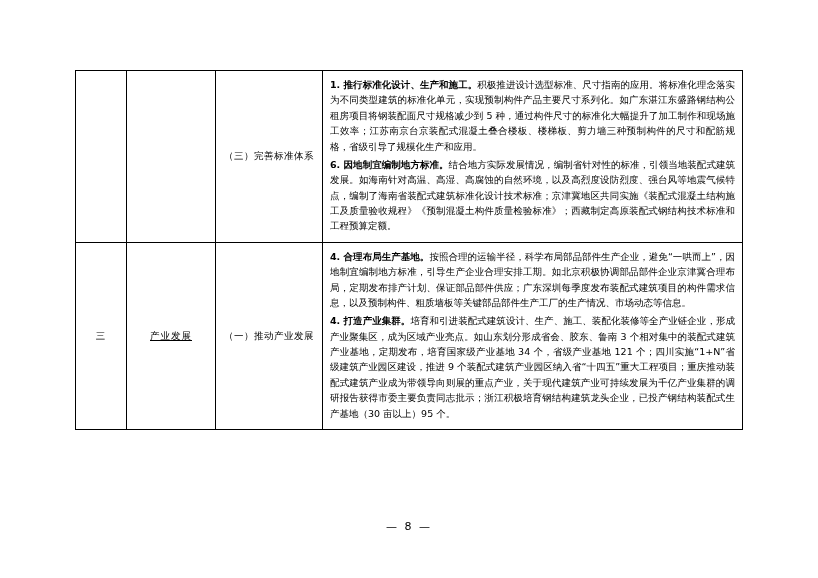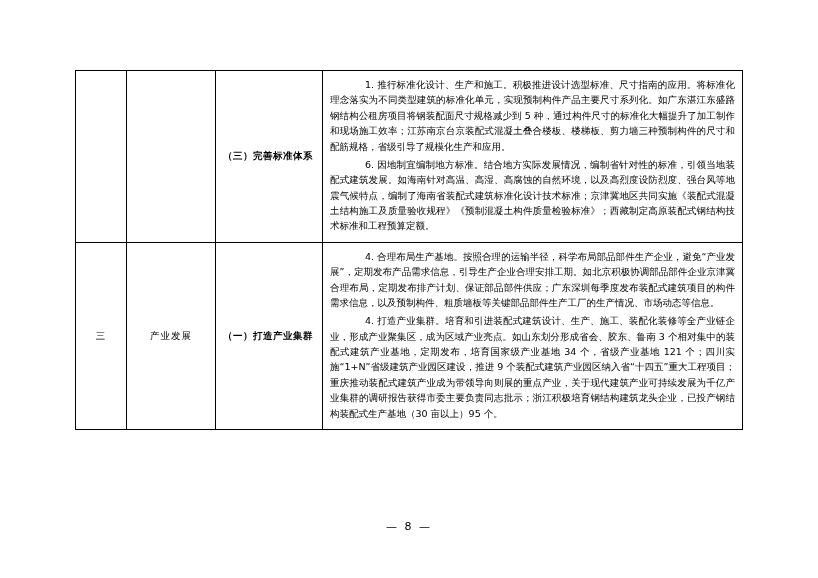--- a/index.html
+++ b/index.html
@@ -42,42 +42,42 @@
     width: 36px;
     text-align: center;
     font-size: 11px;
     letter-spacing: 1px;
   }
   td.col-b {
     width: 74px;
     text-align: center;
     font-size: 11px;
     letter-spacing: 1px;
+    text-decoration: underline;
   }
   td.col-c {
     width: 92px;
+    text-align: center;
     font-size: 10.5px;
     letter-spacing: 0.5px;
-    font-weight: bold;
   }
   td.col-d {
     text-align: justify;
     text-justify: inter-ideograph;
   }
   .para {
     margin: 0 0 2px 0;
     text-indent: 0;
     text-align: justify;
   }
   .para + .para {
     margin-top: 3px;
   }
   .b {
-    font-weight: normal;
-    margin-left: 35px;
+    font-weight: bold;
   }
   .cell-center-block {
     line-height: 1.7;
   }
   .page-number {
     position: absolute;
     left: 0;
     top: 520px;
     width: 818px;
     text-align: center;
@@ -101,24 +101,24 @@
         </td>
         <td class="col-d">
           <p class="para"><span class="b">1. 推行标准化设计、生产和施工。</span><span>积极推进设计选型标准、尺寸指南的应用。将标准化理念落实为不同类型建筑的标准化单元，实现预制构件产品主要尺寸系列化。如广东湛江东盛路钢结构公租房项目将钢装配面尺寸规格减少到 5 种，通过构件尺寸的标准化大幅提升了加工制作和现场施工效率；江苏南京台京装配式混凝土叠合楼板、楼梯板、剪力墙三种预制构件的尺寸和配筋规格，省级引导了规模化生产和应用。</span></p>
           <p class="para"><span class="b">6. 因地制宜编制地方标准。</span><span>结合地方实际发展情况，编制省针对性的标准，引领当地装配式建筑发展。如海南针对高温、高湿、高腐蚀的自然环境，以及高烈度设防烈度、强台风等地震气候特点，编制了海南省装配式建筑标准化设计技术标准；京津冀地区共同实施《装配式混凝土结构施工及质量验收规程》《预制混凝土构件质量检验标准》；西藏制定高原装配式钢结构技术标准和工程预算定额。</span></p>
         </td>
       </tr>
       <tr>
         <td class="col-a">三</td>
         <td class="col-b">产业发展</td>
         <td class="col-c">
-          <div class="cell-center-block">（一）打造产业集群</div>
+          <div class="cell-center-block">（一）推动产业发展</div>
         </td>
         <td class="col-d">
-          <p class="para"><span class="b">4. 合理布局生产基地。</span><span>按照合理的运输半径，科学布局部品部件生产企业，避免“产业发展”，定期发布产品需求信息，引导生产企业合理安排工期。如北京积极协调部品部件企业京津冀合理布局，定期发布排产计划、保证部品部件供应；广东深圳每季度发布装配式建筑项目的构件需求信息，以及预制构件、粗质墙板等关键部品部件生产工厂的生产情况、市场动态等信息。</span></p>
+          <p class="para"><span class="b">4. 合理布局生产基地。</span><span>按照合理的运输半径，科学布局部品部件生产企业，避免“一哄而上”，因地制宜编制地方标准，引导生产企业合理安排工期。如北京积极协调部品部件企业京津冀合理布局，定期发布排产计划、保证部品部件供应；广东深圳每季度发布装配式建筑项目的构件需求信息，以及预制构件、粗质墙板等关键部品部件生产工厂的生产情况、市场动态等信息。</span></p>
           <p class="para"><span class="b">4. 打造产业集群。</span><span>培育和引进装配式建筑设计、生产、施工、装配化装修等全产业链企业，形成产业聚集区，成为区域产业亮点。如山东划分形成省会、胶东、鲁南 3 个相对集中的装配式建筑产业基地，定期发布，培育国家级产业基地 34 个，省级产业基地 121 个；四川实施“1+N”省级建筑产业园区建设，推进 9 个装配式建筑产业园区纳入省“十四五”重大工程项目；重庆推动装配式建筑产业成为带领导向则展的重点产业，关于现代建筑产业可持续发展为千亿产业集群的调研报告获得市委主要负责同志批示；浙江积极培育钢结构建筑龙头企业，已投产钢结构装配式生产基地（30 亩以上）95 个。</span></p>
         </td>
       </tr>
     </tbody>
   </table>
 
   <div class="page-number">— 8 —</div>
 
 </div>
 

